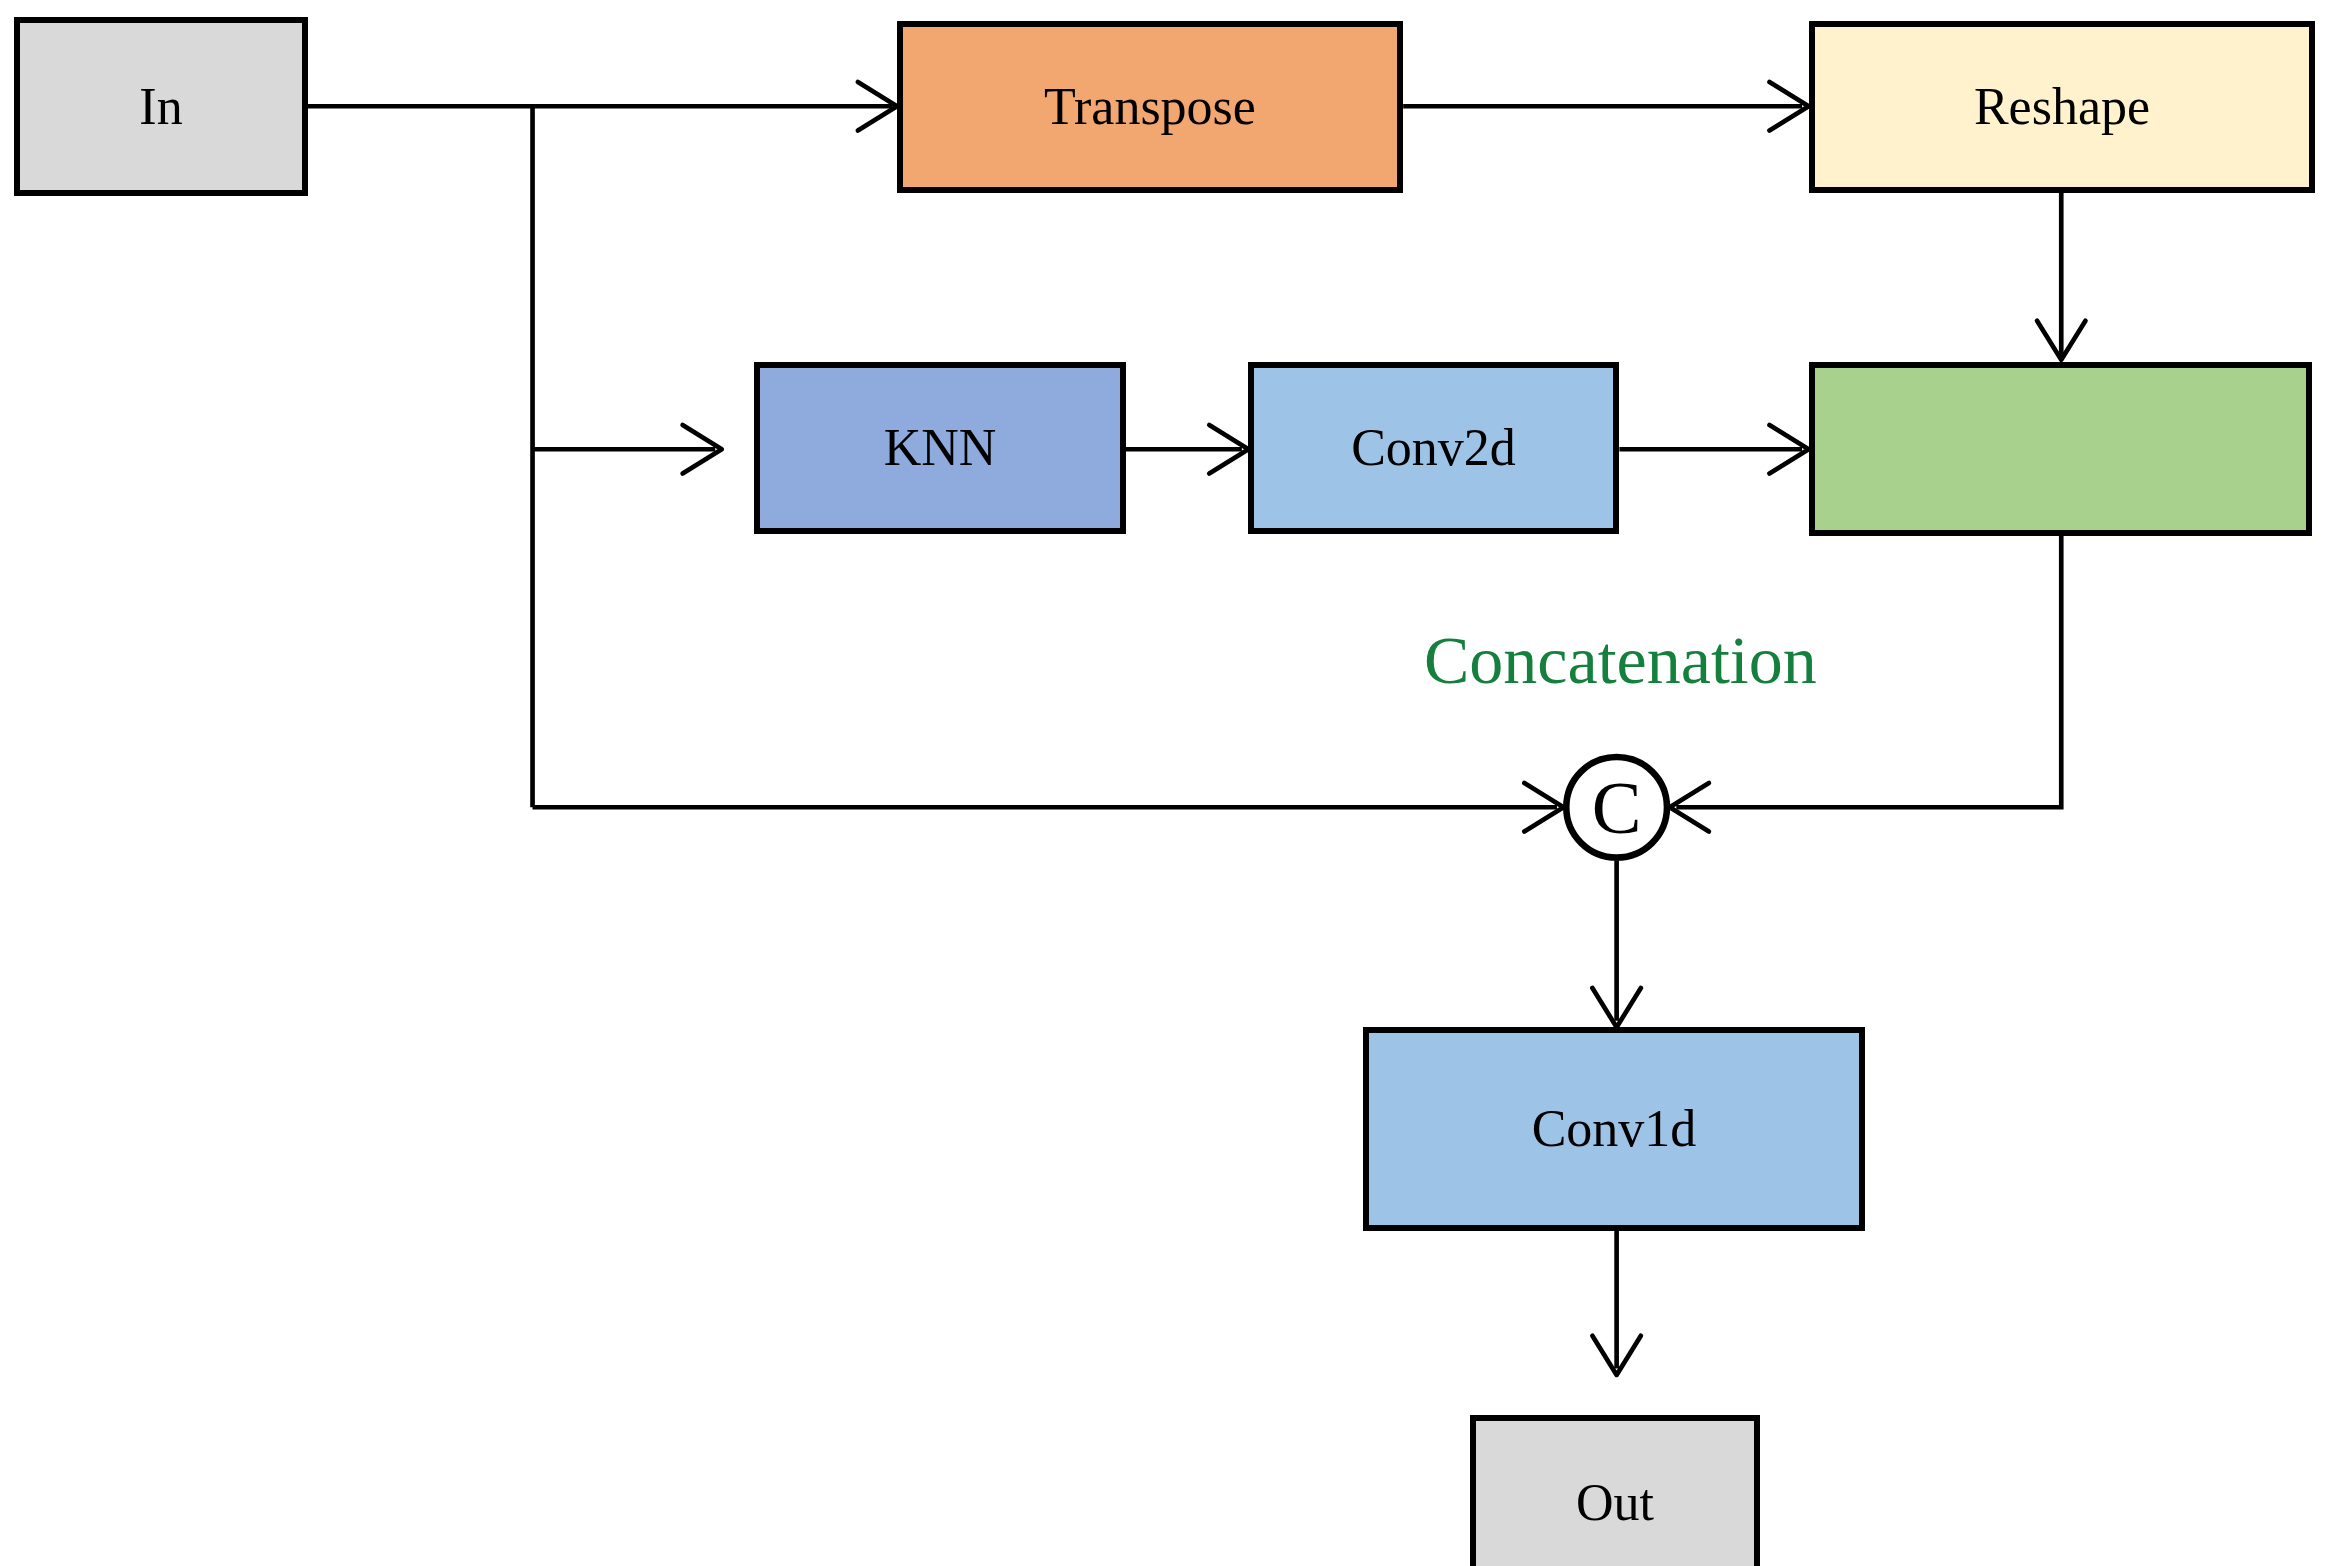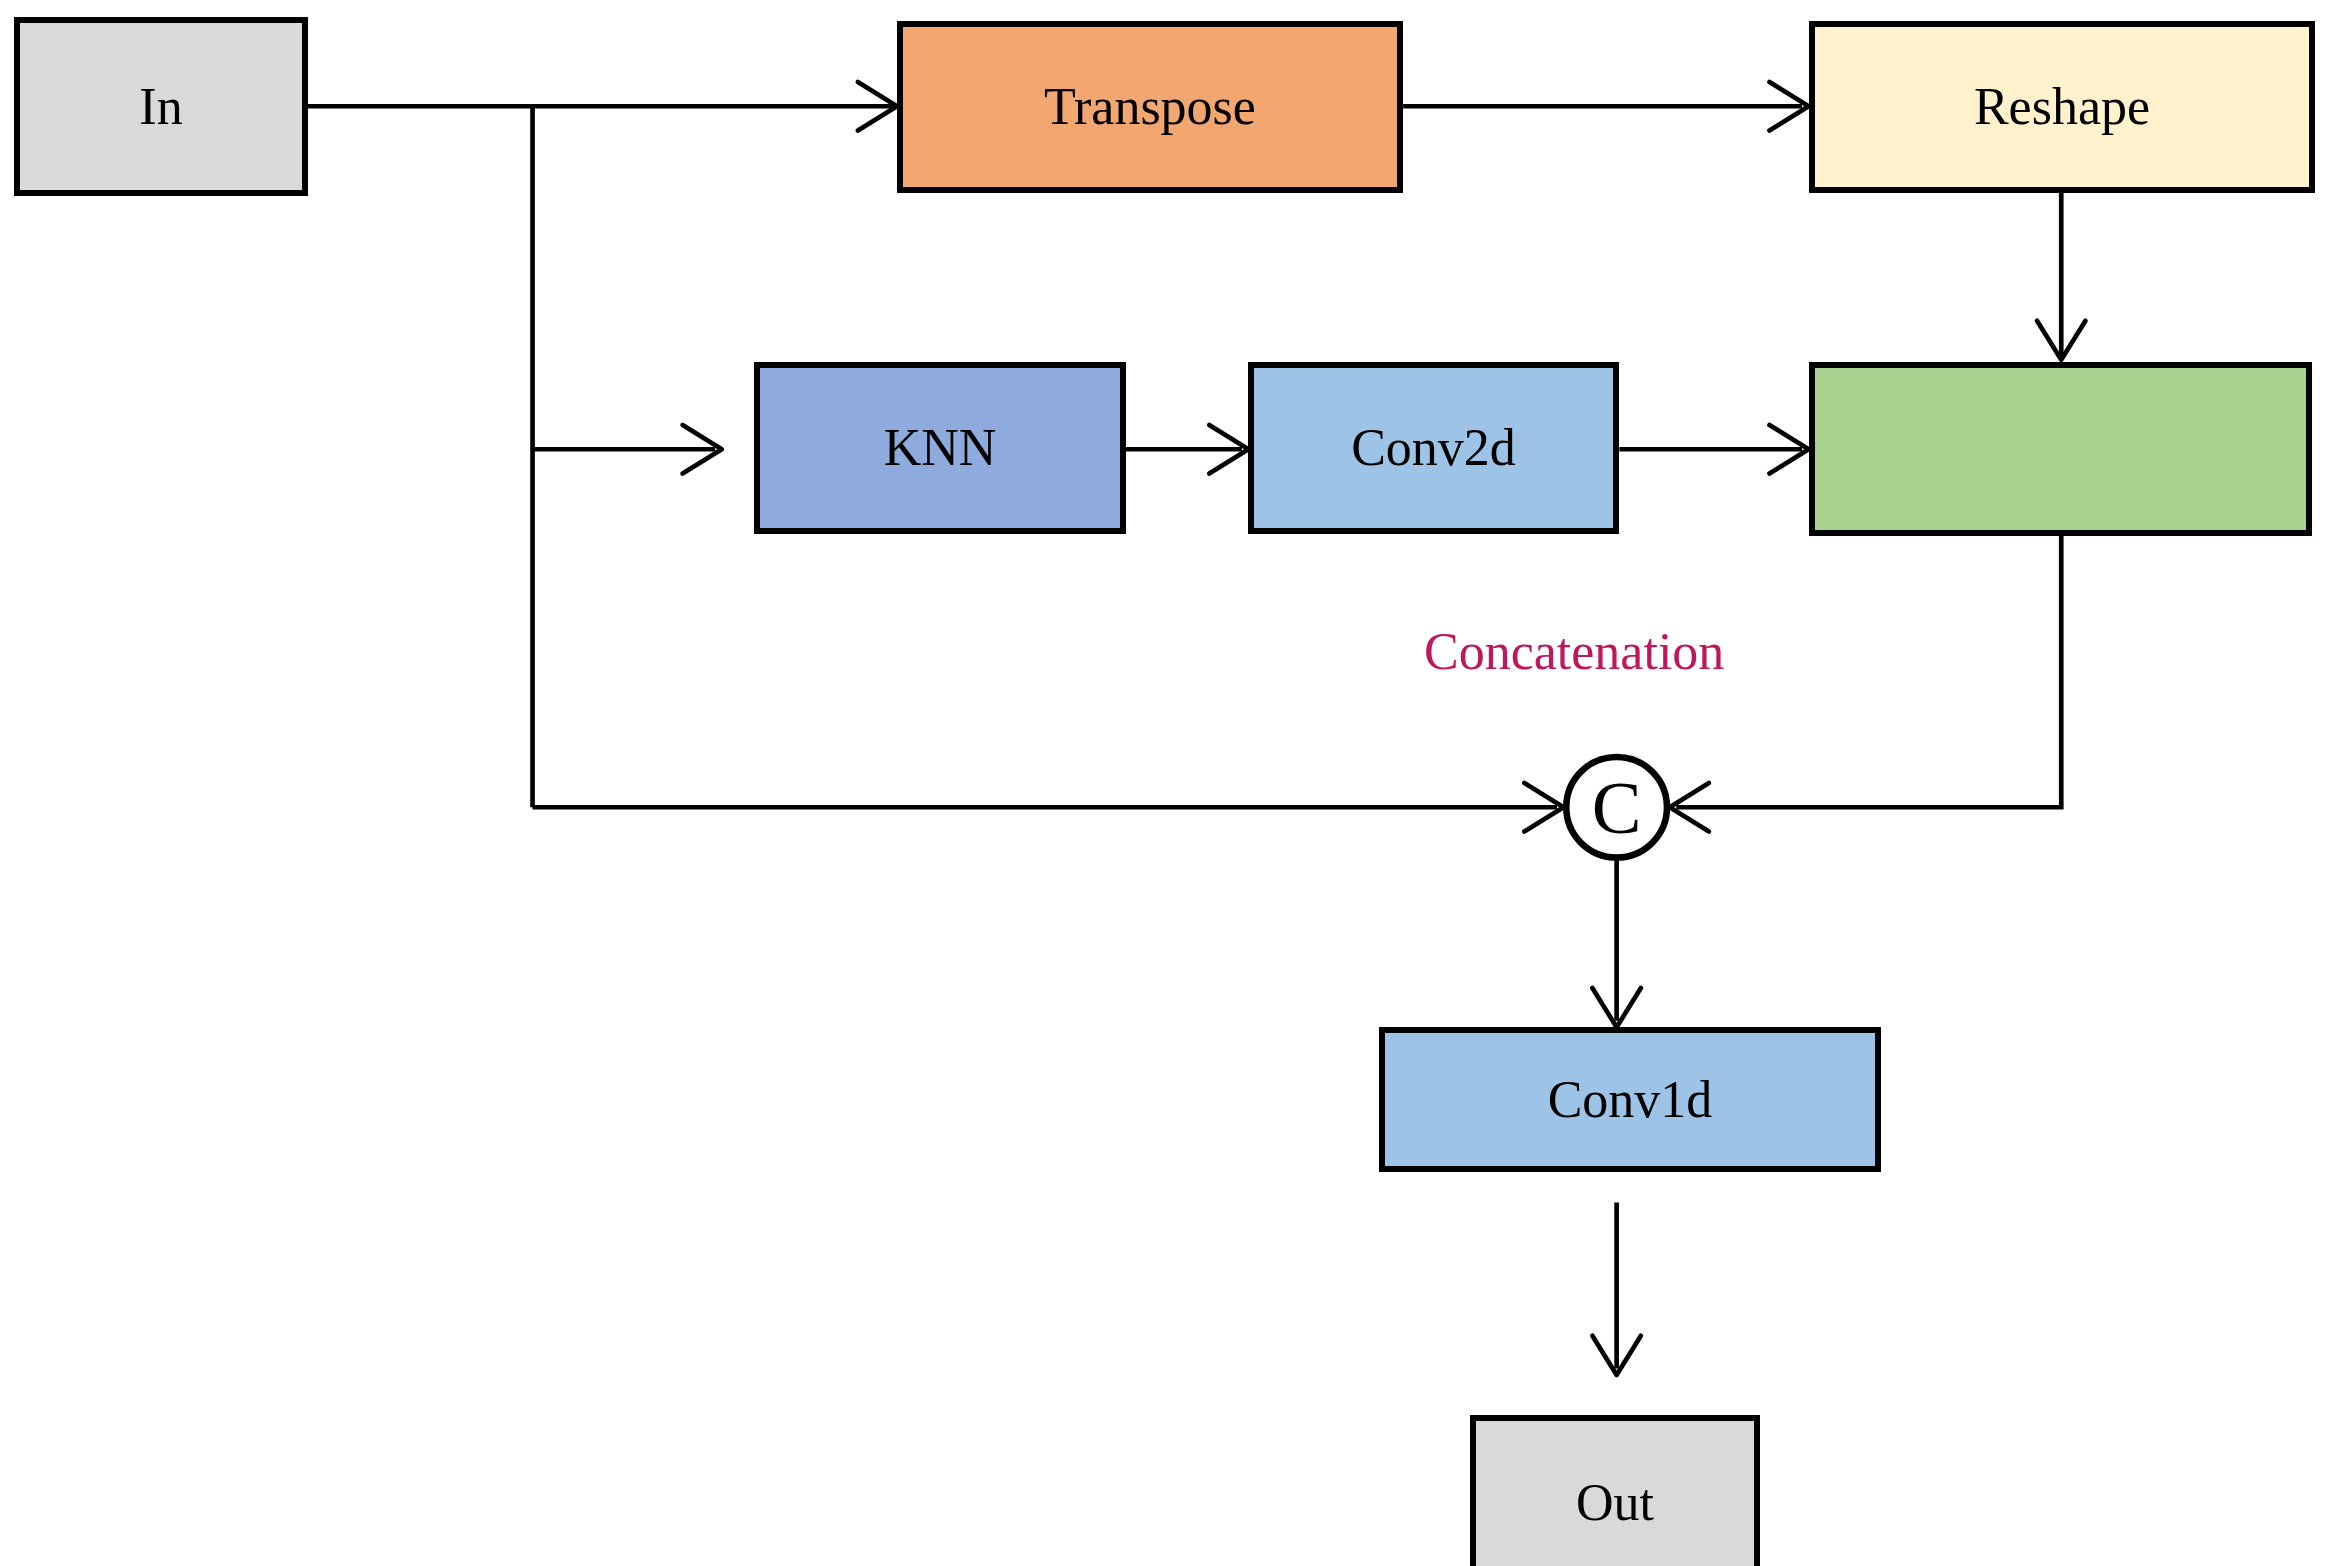--- a/index.html
+++ b/index.html
@@ -32,29 +32,29 @@
     color: #000000;
     line-height: 1;
     white-space: nowrap;
   }
   .node-in      { left: 14px;   top: 17px;   width: 294px; height: 179px; background: #D9D9D9; }
   .node-transpose { left: 897px;  top: 20.5px;   width: 506px; height: 172px; background: #F2A670; }
   .node-reshape { left: 1809px; top: 20.5px;   width: 506px; height: 172px; background: #FFF2CC; }
   .node-knn     { left: 754px;  top: 362px;  width: 372px; height: 172px; background: #8FAADC; }
   .node-conv2d  { left: 1248px; top: 362px;  width: 371px; height: 172px; background: #9DC3E6; }
   .node-fusion  { left: 1809px; top: 362px;  width: 503px; height: 174px; background: #A9D18E; }
-  .node-conv1d  { left: 1363px; top: 1027px; width: 502px; height: 145px; background: #9DC3E6; margin-left: 16px; }
+  .node-conv1d  { left: 1363px; top: 1027px; width: 502px; height: 204px; background: #9DC3E6; }
   .node-out     { left: 1470px; top: 1375px; width: 290px; height: 175px; background: #D9D9D9; margin-top: 40px; }
   .free-label {
     position: absolute;
     left: 1424px;
     top: 626px;
-    font-size: 52px;
+    font-size: 68px;
     line-height: 1;
-    color: #be185d;
+    color: #15803d;
     white-space: nowrap;
   }
   .wire { stroke: #000000; stroke-width: 5; fill: none; }
   .chev { stroke: #000000; stroke-width: 5; fill: none; stroke-linecap: round; stroke-linejoin: round; }
   .ring { stroke: #000000; fill: #FFFFFF; }
   .symline { stroke: #000000; stroke-width: 9; fill: none; }
   .svgtext {
     font-family: "Liberation Serif", "DejaVu Serif", serif;
     fill: #000000;
   }

